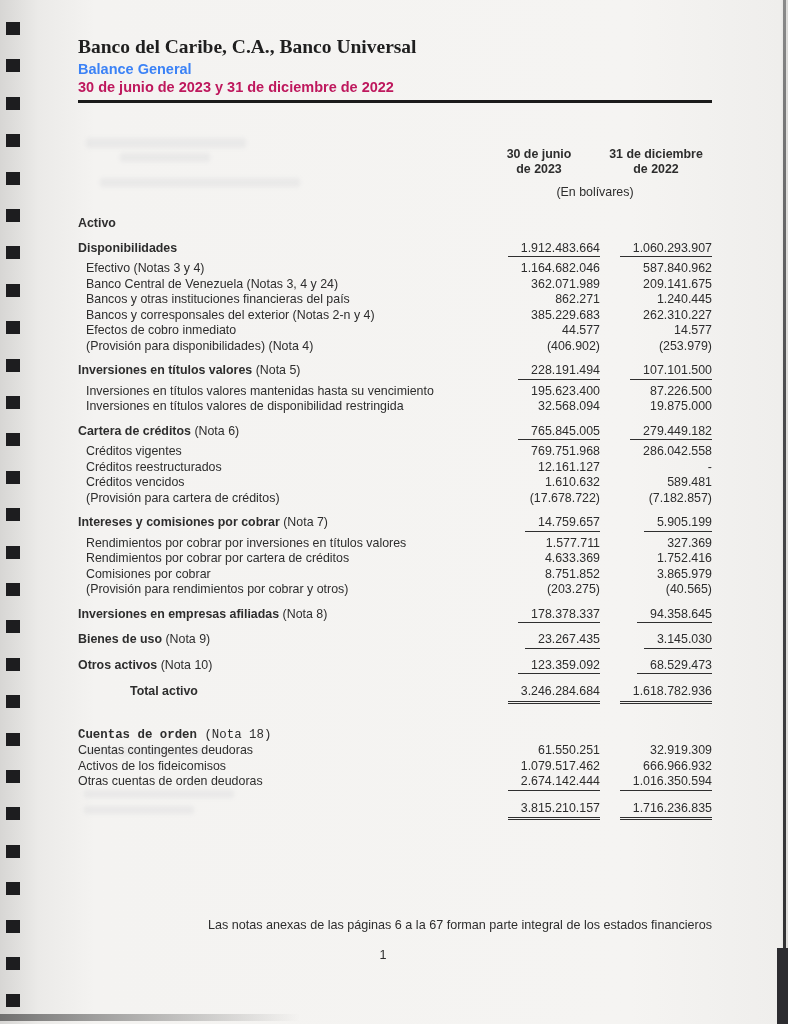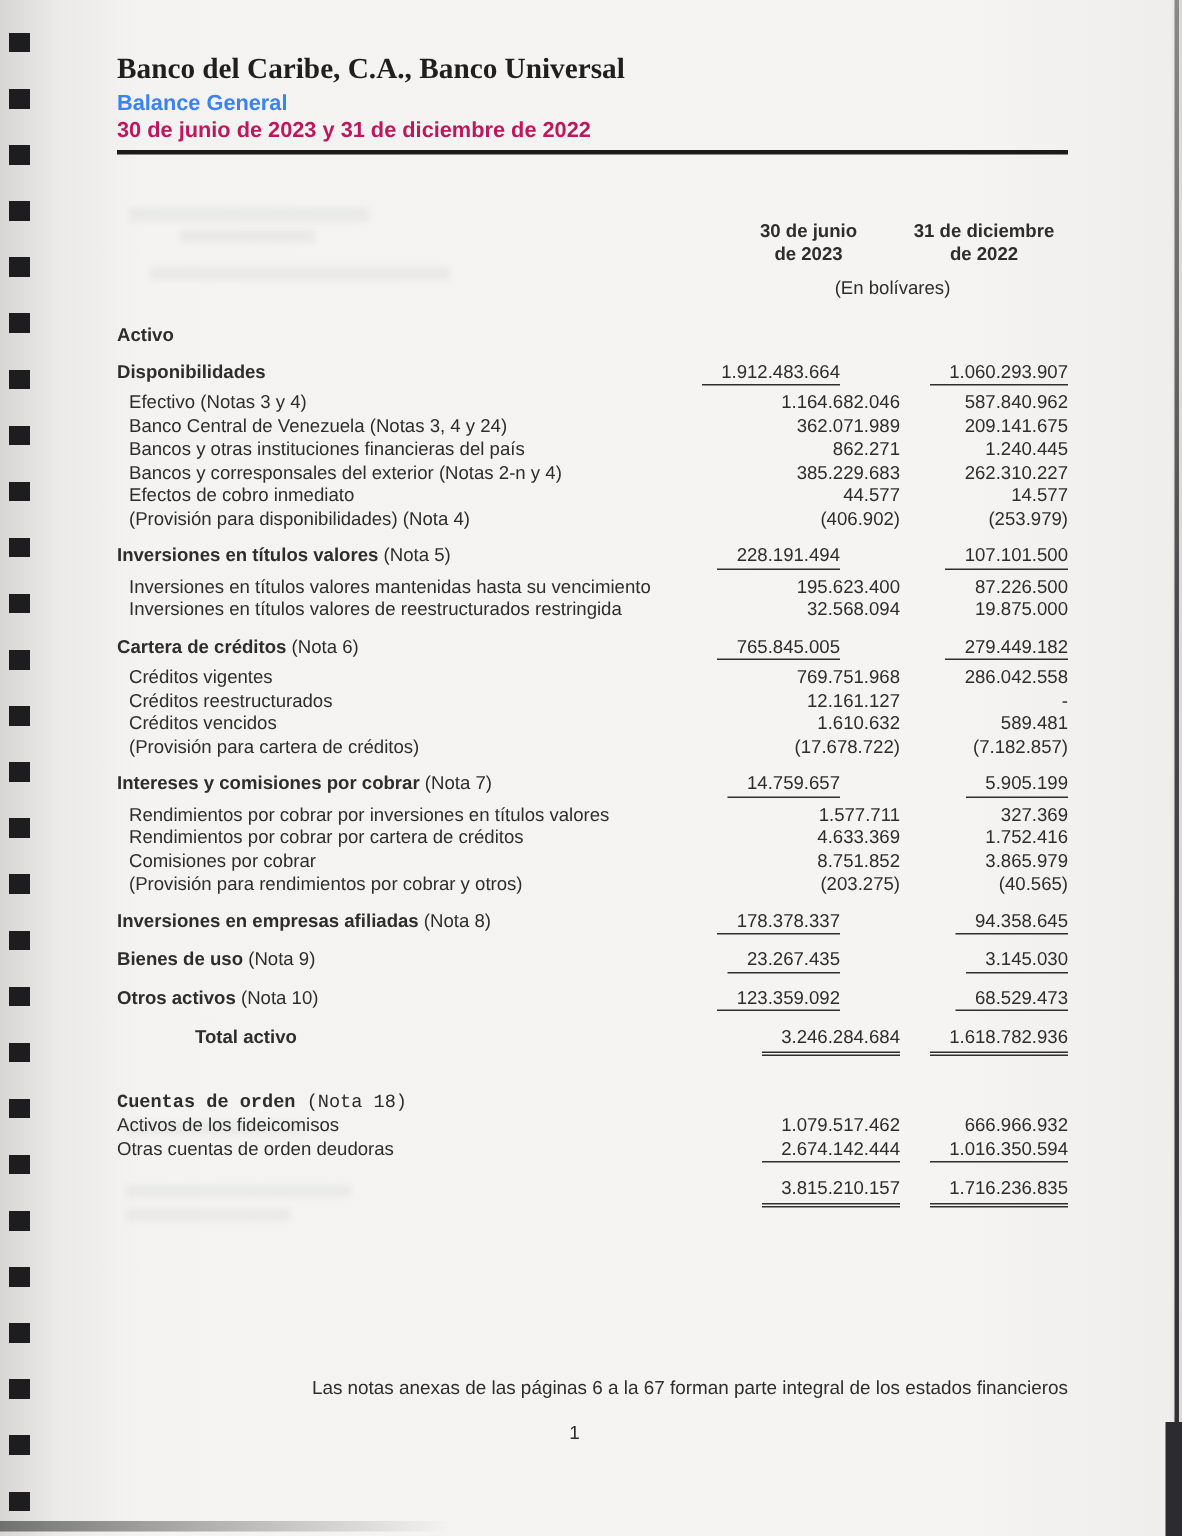--- a/index.html
+++ b/index.html
@@ -28,21 +28,21 @@
   .colheads .ch{text-align:center;white-space:pre-line;}
   .unitrow{display:grid;grid-template-columns:1fr 234px;margin-top:8px;font-size:12.4px;}
   .unitrow .unit{text-align:center;}
 
   .table{margin-top:17px;}
   .row{display:grid;grid-template-columns:1fr 122px 112px;font-size:12.4px;line-height:15.5px;}
   .row .val{text-align:right;}
   .num{display:inline-block;padding-left:13px;font-style:normal;}
   .heading .label,.section .lbl-b,.total .label,.heading2 .lbl-b{font-weight:bold;}
   .note{font-weight:normal;}
-  .section{margin-top:9px;margin-bottom:4px;gap:40px;}
+  .section{margin-top:9px;margin-bottom:4px;}
   .section .num,.flush-u .num{border-bottom:1.2px solid #2f2f2f;}
   .total .num,.sum .num{border-bottom:3px double #2f2f2f;padding-bottom:1px;}
   .item .label{padding-left:8px;}
   .total{margin-top:10px;}
   .total .label{padding-left:52px;}
   .heading2{margin-top:24px;font-family:Liberation Mono, monospace;}
   .sum{margin-top:10px;}
 
   .footnote{position:absolute;left:78px;top:918px;width:634px;text-align:right;font-size:12.6px;color:#2d2d2d;}
   .pagenum{position:absolute;left:78px;top:948px;width:610px;text-align:center;font-size:12.6px;color:#2d2d2d;}
@@ -126,21 +126,21 @@
           <span class="label"><span class="lbl-b">Inversiones en títulos valores</span><span class="note"> (Nota 5)</span></span>
           <span class="val"><span class="num">228.191.494</span></span>
           <span class="val"><span class="num">107.101.500</span></span>
         </div>
         <div class="row item">
           <span class="label"><span class="lbl-b">Inversiones en títulos valores mantenidas hasta su vencimiento</span></span>
           <span class="val"><span class="num">195.623.400</span></span>
           <span class="val"><span class="num">87.226.500</span></span>
         </div>
         <div class="row item">
-          <span class="label"><span class="lbl-b">Inversiones en títulos valores de reestructurados restringida</span></span>
+          <span class="label"><span class="lbl-b">Inversiones en títulos valores de disponibilidad restringida</span></span>
           <span class="val"><span class="num">32.568.094</span></span>
           <span class="val"><span class="num">19.875.000</span></span>
         </div>
         <div class="row section">
           <span class="label"><span class="lbl-b">Cartera de créditos</span><span class="note"> (Nota 6)</span></span>
           <span class="val"><span class="num">765.845.005</span></span>
           <span class="val"><span class="num">279.449.182</span></span>
         </div>
         <div class="row item">
           <span class="label"><span class="lbl-b">Créditos vigentes</span></span>
@@ -206,20 +206,25 @@
           <span class="label"><span class="lbl-b">Total activo</span></span>
           <span class="val"><span class="num">3.246.284.684</span></span>
           <span class="val"><span class="num">1.618.782.936</span></span>
         </div>
         <div class="row heading2">
           <span class="label"><span class="lbl-b">Cuentas de orden</span><span class="note"> (Nota 18)</span></span>
           <span class="val"></span>
           <span class="val"></span>
         </div>
         <div class="row flush">
+          <span class="label"><span class="lbl-b">Cuentas contingentes deudoras</span></span>
+          <span class="val"><span class="num">61.550.251</span></span>
+          <span class="val"><span class="num">32.919.309</span></span>
+        </div>
+        <div class="row flush">
           <span class="label"><span class="lbl-b">Activos de los fideicomisos</span></span>
           <span class="val"><span class="num">1.079.517.462</span></span>
           <span class="val"><span class="num">666.966.932</span></span>
         </div>
         <div class="row flush-u">
           <span class="label"><span class="lbl-b">Otras cuentas de orden deudoras</span></span>
           <span class="val"><span class="num">2.674.142.444</span></span>
           <span class="val"><span class="num">1.016.350.594</span></span>
         </div>
         <div class="row sum">

